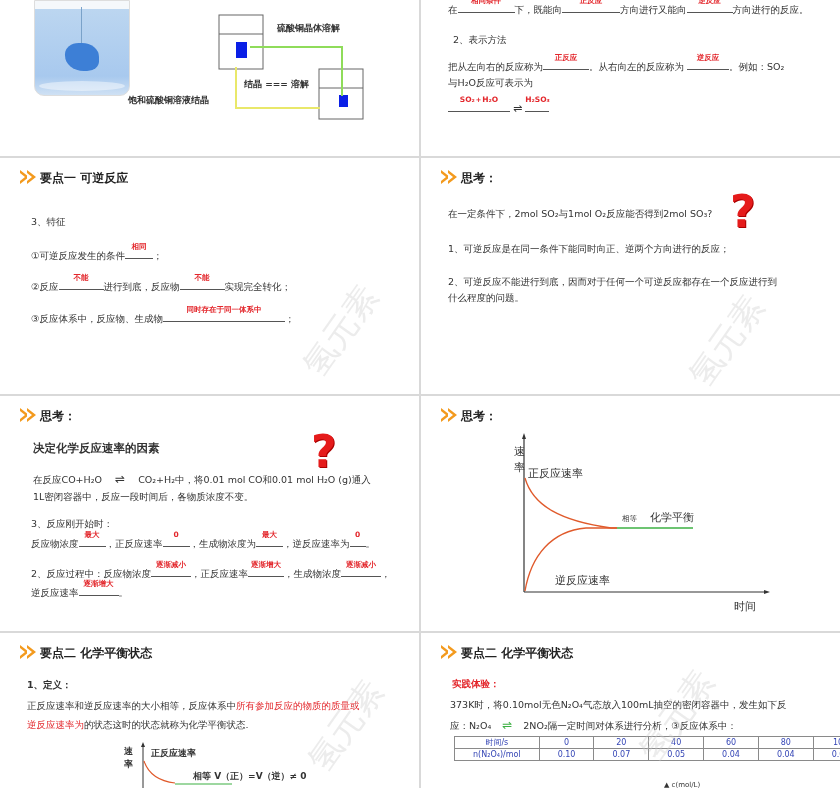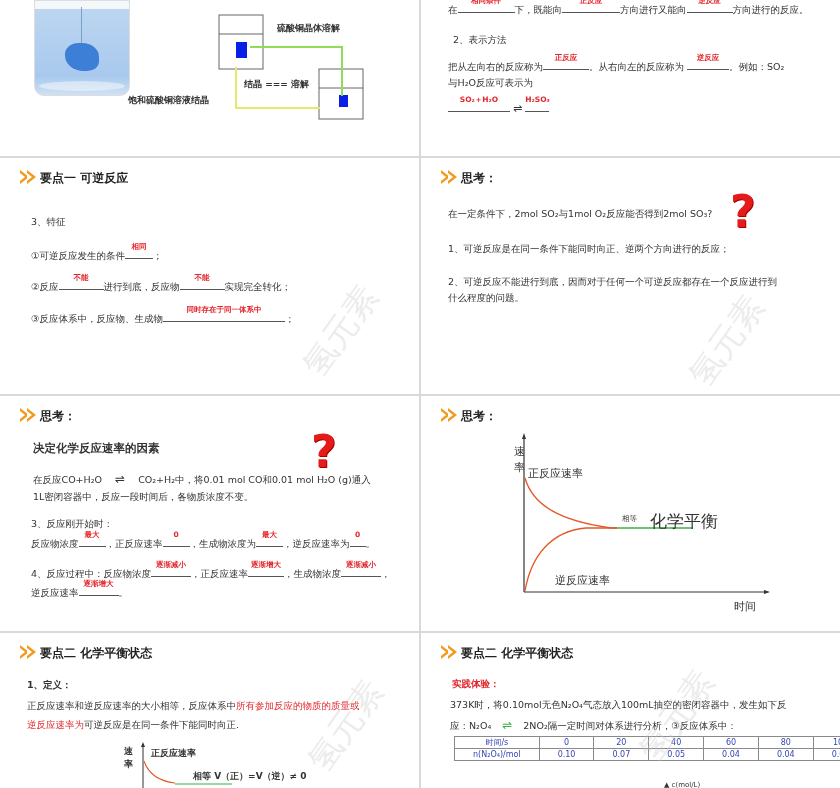--- a/index.html
+++ b/index.html
@@ -123,21 +123,21 @@
     <span>在反应CO+H₂O</span>
     <span style="font-size:12px;margin:0 10px;">⇌</span>
     <span>CO₂+H₂中，将0.01 mol CO和0.01 mol  H₂O (g)通入</span>
   </div>
   <div class="txt" style="left:33px;top:95px;">1L密闭容器中，反应一段时间后，各物质浓度不变。</div>
   <div class="txt" style="left:31px;top:122px;">3、反应刚开始时：</div>
   <div class="txt" style="left:31px;top:140px;">
     <span>反应物浓度</span><span class="blank" style="width:27px;"><span class="ans">最大</span></span><span>，正反应速率</span><span class="blank" style="width:27px;"><span class="ans">0</span></span><span>，生成物浓度为</span><span class="blank" style="width:27px;"><span class="ans">最大</span></span><span>，逆反应速率为</span><span class="blank" style="width:16px;"><span class="ans">0</span></span><span>。</span>
   </div>
   <div class="txt" style="left:31px;top:170px;">
-    <span>4、反应过程中：反应物浓度</span><span class="blank" style="width:40px;"><span class="ans">逐渐减小</span></span><span>，正反应速率</span><span class="blank" style="width:36px;"><span class="ans">逐渐增大</span></span><span>，生成物浓度</span><span class="blank" style="width:40px;"><span class="ans">逐渐减小</span></span><span>，</span>
+    <span>2、反应过程中：反应物浓度</span><span class="blank" style="width:40px;"><span class="ans">逐渐减小</span></span><span>，正反应速率</span><span class="blank" style="width:36px;"><span class="ans">逐渐增大</span></span><span>，生成物浓度</span><span class="blank" style="width:40px;"><span class="ans">逐渐减小</span></span><span>，</span>
   </div>
   <div class="txt" style="left:31px;top:189px;">
     <span>逆反应速率</span><span class="blank" style="width:40px;"><span class="ans">逐渐增大</span></span><span>。</span>
   </div>
 </div>
 
 <div class="slide s6">
   <div class="hdr">
     <div class="chev">
         <span></span>
@@ -150,39 +150,39 @@
     <polygon points="103,37 101,43 105,43" fill="#333"></polygon>
     <line x1="103" y1="196" x2="346" y2="196" stroke="#333" stroke-width="1.2"></line>
     <polygon points="349,196 343,194 343,198" fill="#333"></polygon>
     <path d="M104,82 C112,110 140,125 190,132 L196,132" fill="none" stroke="#e05a2b" stroke-width="1.3"></path>
     <path d="M104,195 C110,160 130,135 165,132 L196,132" fill="none" stroke="#e05a2b" stroke-width="1.3"></path>
     <line x1="196" y1="132" x2="272" y2="132" stroke="#3cb043" stroke-width="1.3"></line>
   </svg>
   <div class="txt" style="left:93px;top:48px;font-size:11px;line-height:16px;white-space:normal;width:14px;">速率</div>
   <div class="txt" style="left:107px;top:70px;font-size:11px;">正反应速率</div>
   <div class="txt" style="left:201px;top:118px;font-size:7.5px;">相等</div>
-  <div class="txt" style="left:229px;top:114px;font-size:17px;">化学平衡</div>
+  <div class="txt" style="left:229px;top:114px;font-size:11px;">化学平衡</div>
   <div class="txt" style="left:134px;top:177px;font-size:11px;">逆反应速率</div>
   <div class="txt" style="left:313px;top:203px;font-size:11px;">时间</div>
 </div>
 
 <div class="slide s7">
   <div class="hdr">
     <div class="chev">
         <span></span>
         <span></span>
       </div>
     <div class="hdr-title">要点二 化学平衡状态</div>
   </div>
   <div class="txt" style="left:27px;top:46px;font-weight:bold;">1、定义：</div>
   <div class="txt" style="left:27px;top:67px;">
     <span>正反应速率和逆反应速率的大小相等，反应体系中</span><span class="red">所有参加反应的物质的质量或</span>
   </div>
   <div class="txt" style="left:27px;top:86px;">
-    <span class="red">逆反应速率为</span><span>可逆反应是在同一条件下能同时向正.</span>
+    <span class="red">逆反应速率为</span><span>的状态这时的状态就称为化学平衡状态.</span>
   </div>
   <svg width="419" height="155" style="position:absolute;left:0;top:0;">
     <line x1="143" y1="155" x2="143" y2="112" stroke="#333" stroke-width="1"></line>
     <polygon points="143,109 141,114 145,114" fill="#333"></polygon>
     <path d="M144,128 C148,140 158,148 175,150" fill="none" stroke="#e05a2b" stroke-width="1.2"></path>
     <line x1="175" y1="151" x2="232" y2="151" stroke="#3cb043" stroke-width="1.2"></line>
   </svg>
   <div class="txt" style="left:124px;top:112px;font-size:9px;font-weight:bold;line-height:13px;white-space:pre;">速
 率</div>
   <div class="txt" style="left:151px;top:114px;font-weight:bold;font-size:9px;">正反应速率</div>

